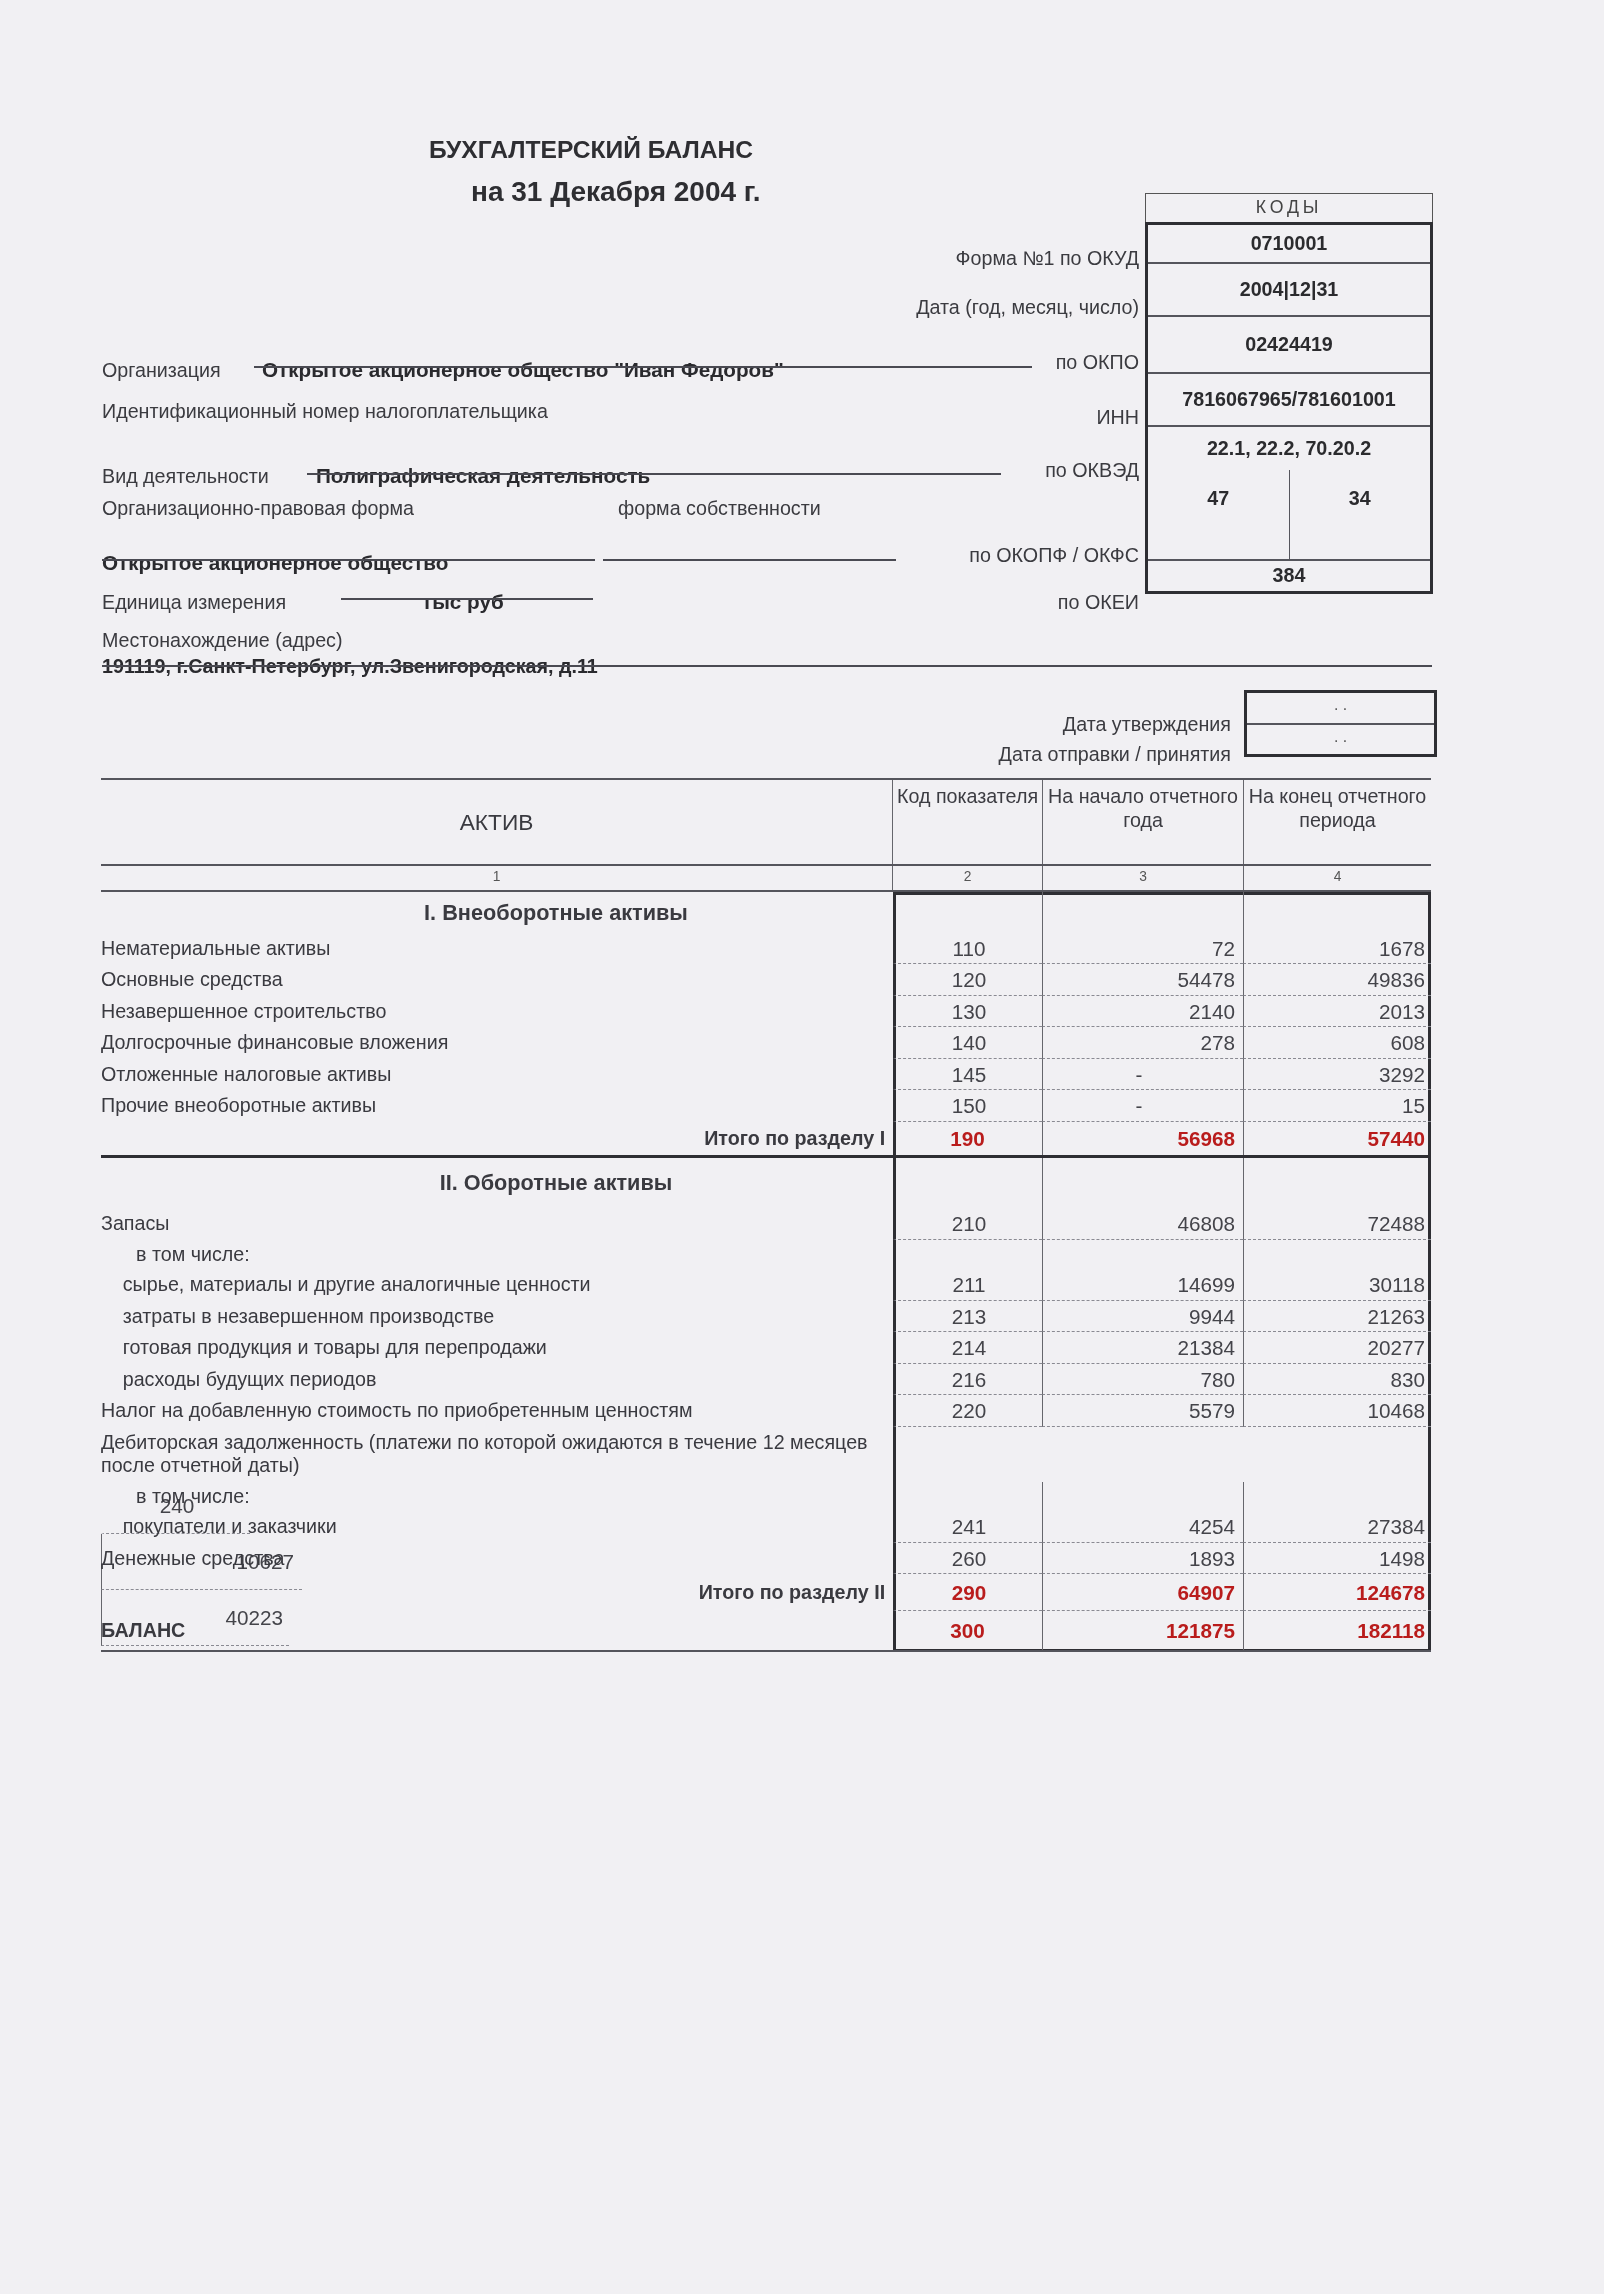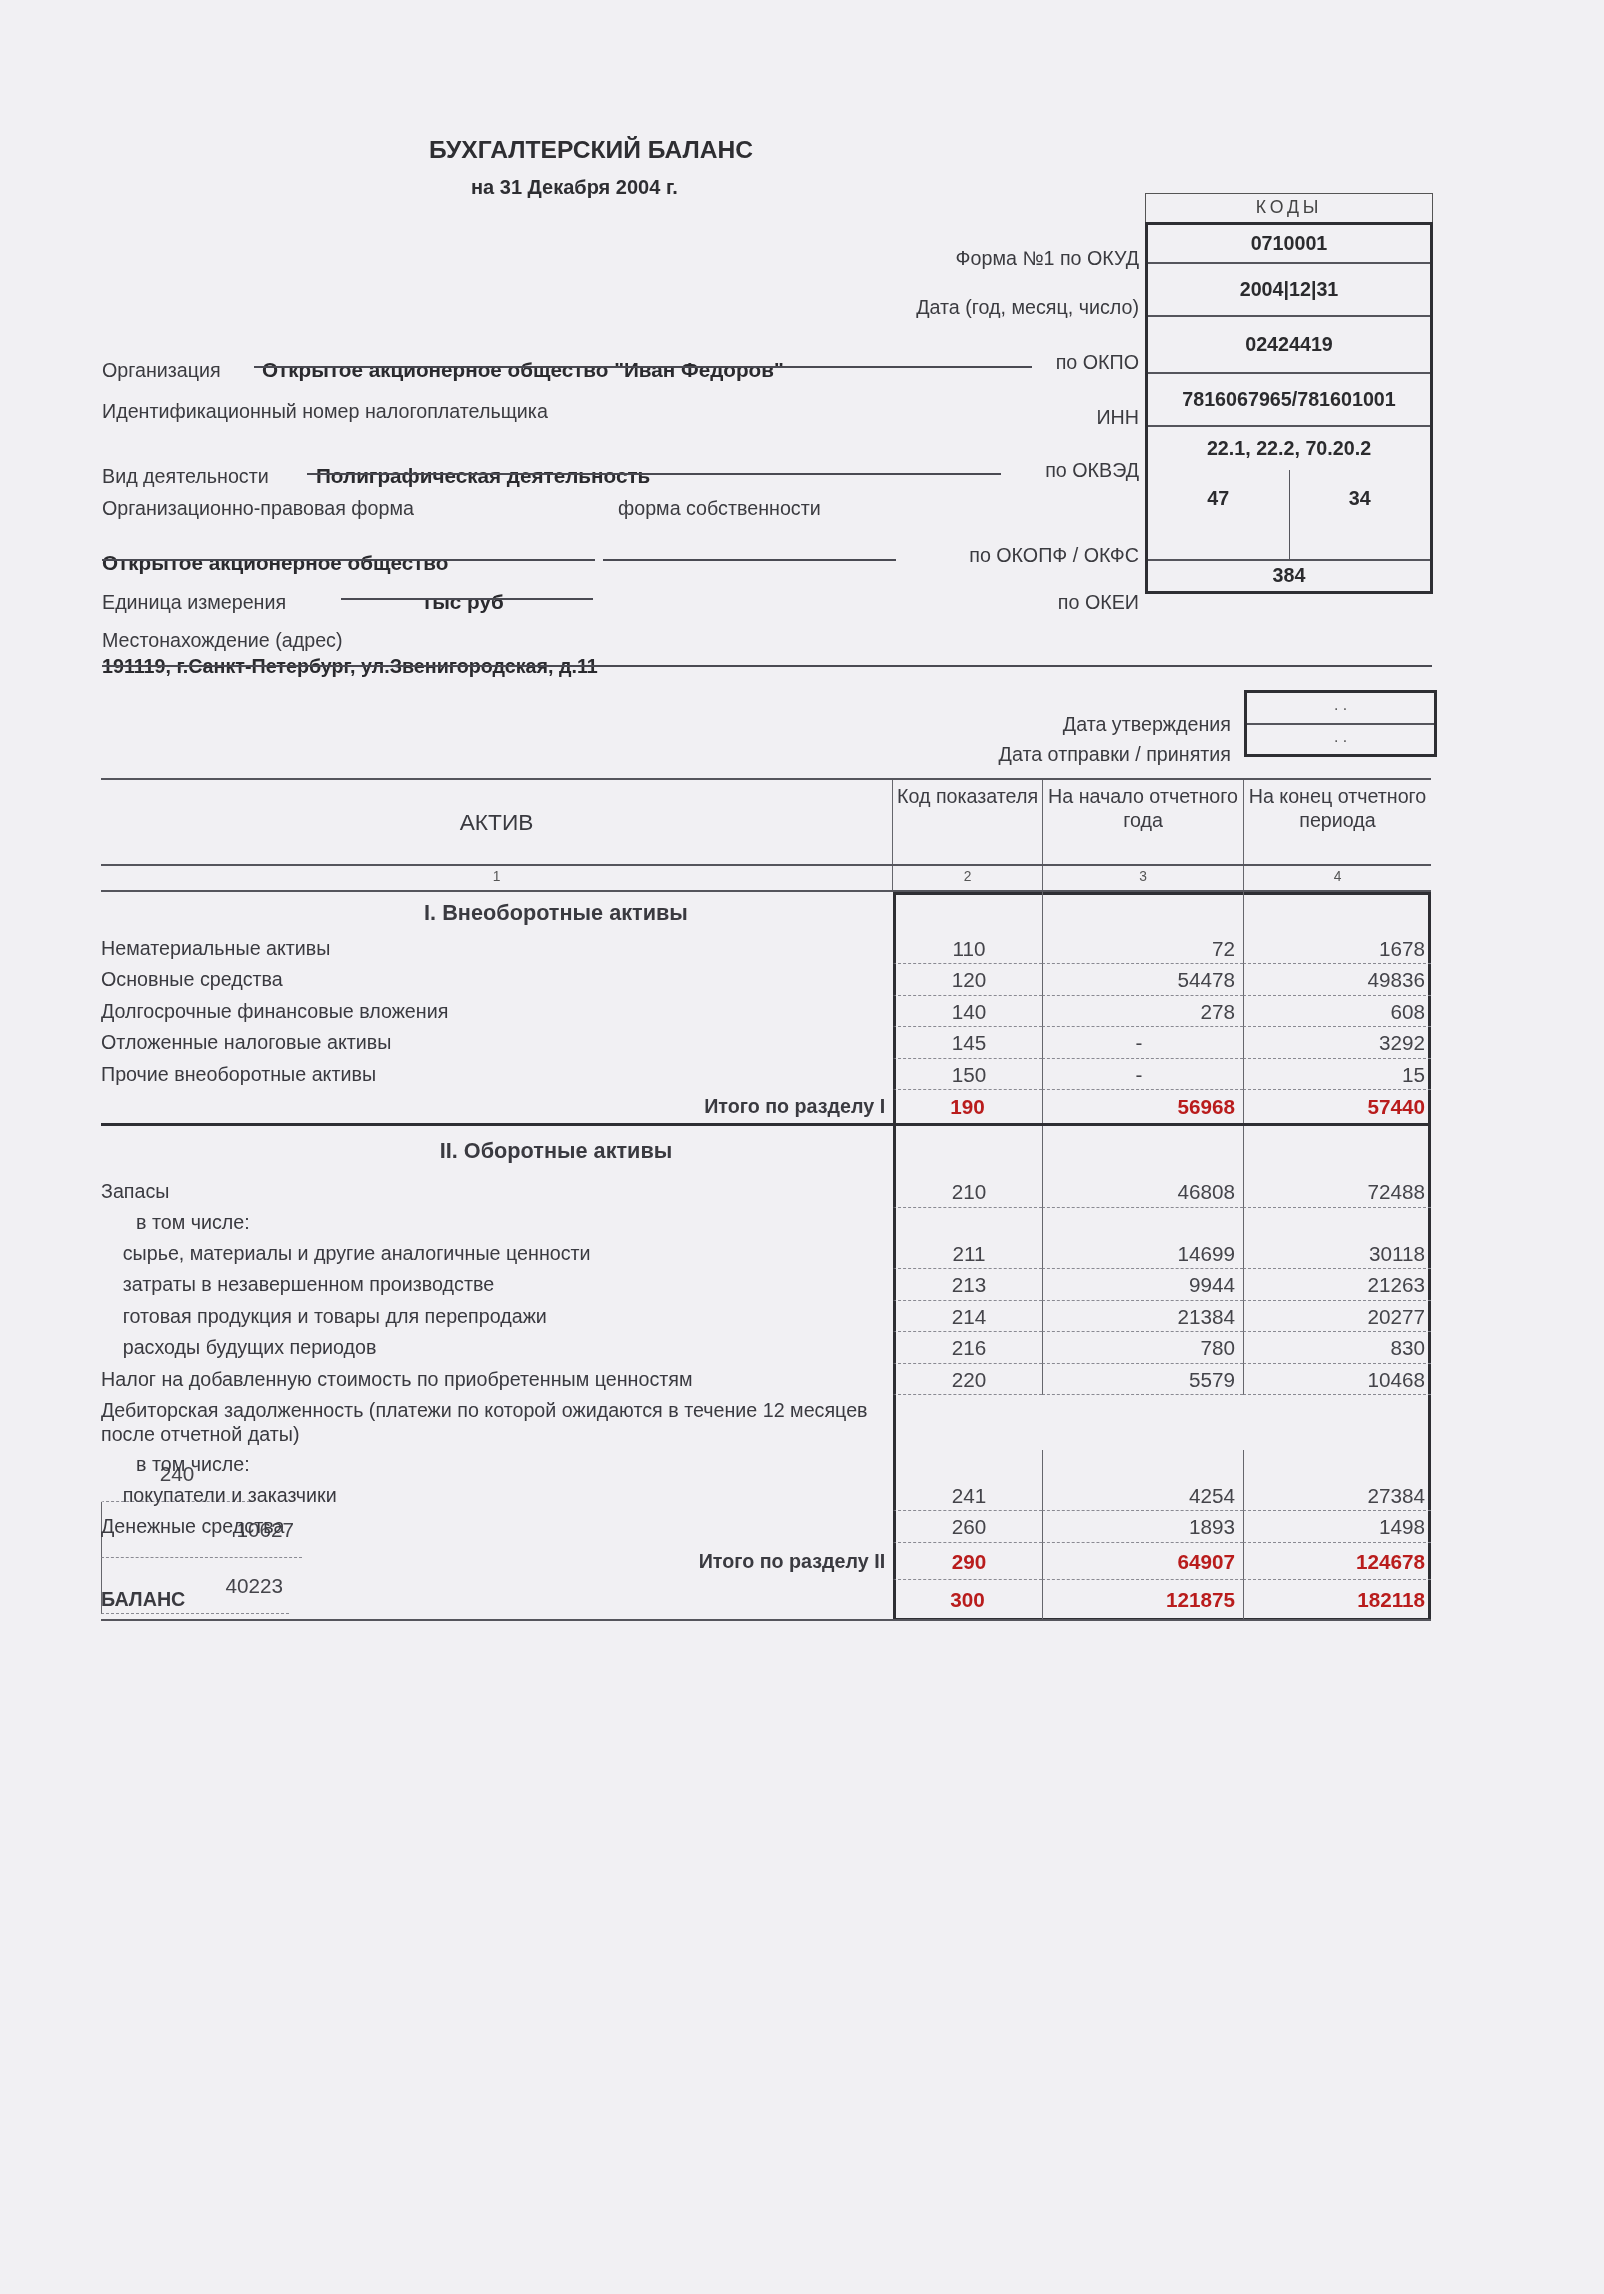--- a/index.html
+++ b/index.html
@@ -52,21 +52,21 @@
   .ind1 { padding-left:35px; }
   .ind2 { padding-left:21.7px; }
   .tall { height:55px;flex-direction:column; }
   .tall .c1 { line-height:23.6px; padding-top:3.9px; }
   .tall .c2, .tall .c3, .tall .c4 { line-height:55px; }
 </style>
 </head>
 <body>
 
 <div class="abs title" style="left:429px;top:116px;">БУХГАЛТЕРСКИЙ БАЛАНС</div>
-<div class="abs title" style="left:471px;top:156px;font-size:20px;">на 31 Декабря 2004 г.</div>
+<div class="abs title" style="left:471px;top:156px;font-size:28px;">на 31 Декабря 2004 г.</div>
 
 <div class="abs lbl" style="right:466px;top:227px;">Форма №1 по ОКУД</div>
 <div class="abs lbl" style="right:466px;top:276px;">Дата (год, месяц, число)</div>
 <div class="abs lbl" style="right:466px;top:331px;">по ОКПО</div>
 <div class="abs lbl" style="right:466px;top:386px;">ИНН</div>
 <div class="abs lbl" style="right:466px;top:439px;">по ОКВЭД</div>
 <div class="abs lbl" style="right:466px;top:524px;">по ОКОПФ / ОКФС</div>
 <div class="abs lbl" style="right:466px;top:571px;">по ОКЕИ</div>
 
 <div class="codes">
@@ -145,20 +145,26 @@
         <div class="c3">72</div>
         <div class="c4">1678</div>
       </div>
     <div class="row drow">
         <div class="c1">Основные средства</div>
         <div class="c2">120</div>
         <div class="c3">54478</div>
         <div class="c4">49836</div>
       </div>
     <div class="row drow">
+        <div class="c1">Незавершенное строительство</div>
+        <div class="c2">130</div>
+        <div class="c3">2140</div>
+        <div class="c4">2013</div>
+      </div>
+    <div class="row drow">
         <div class="c1">Долгосрочные финансовые вложения</div>
         <div class="c2">140</div>
         <div class="c3">278</div>
         <div class="c4">608</div>
       </div>
     <div class="row drow">
         <div class="c1">Отложенные налоговые активы</div>
         <div class="c2">145</div>
         <div class="c3" style="text-align:center;">-</div>
         <div class="c4">3292</div>

